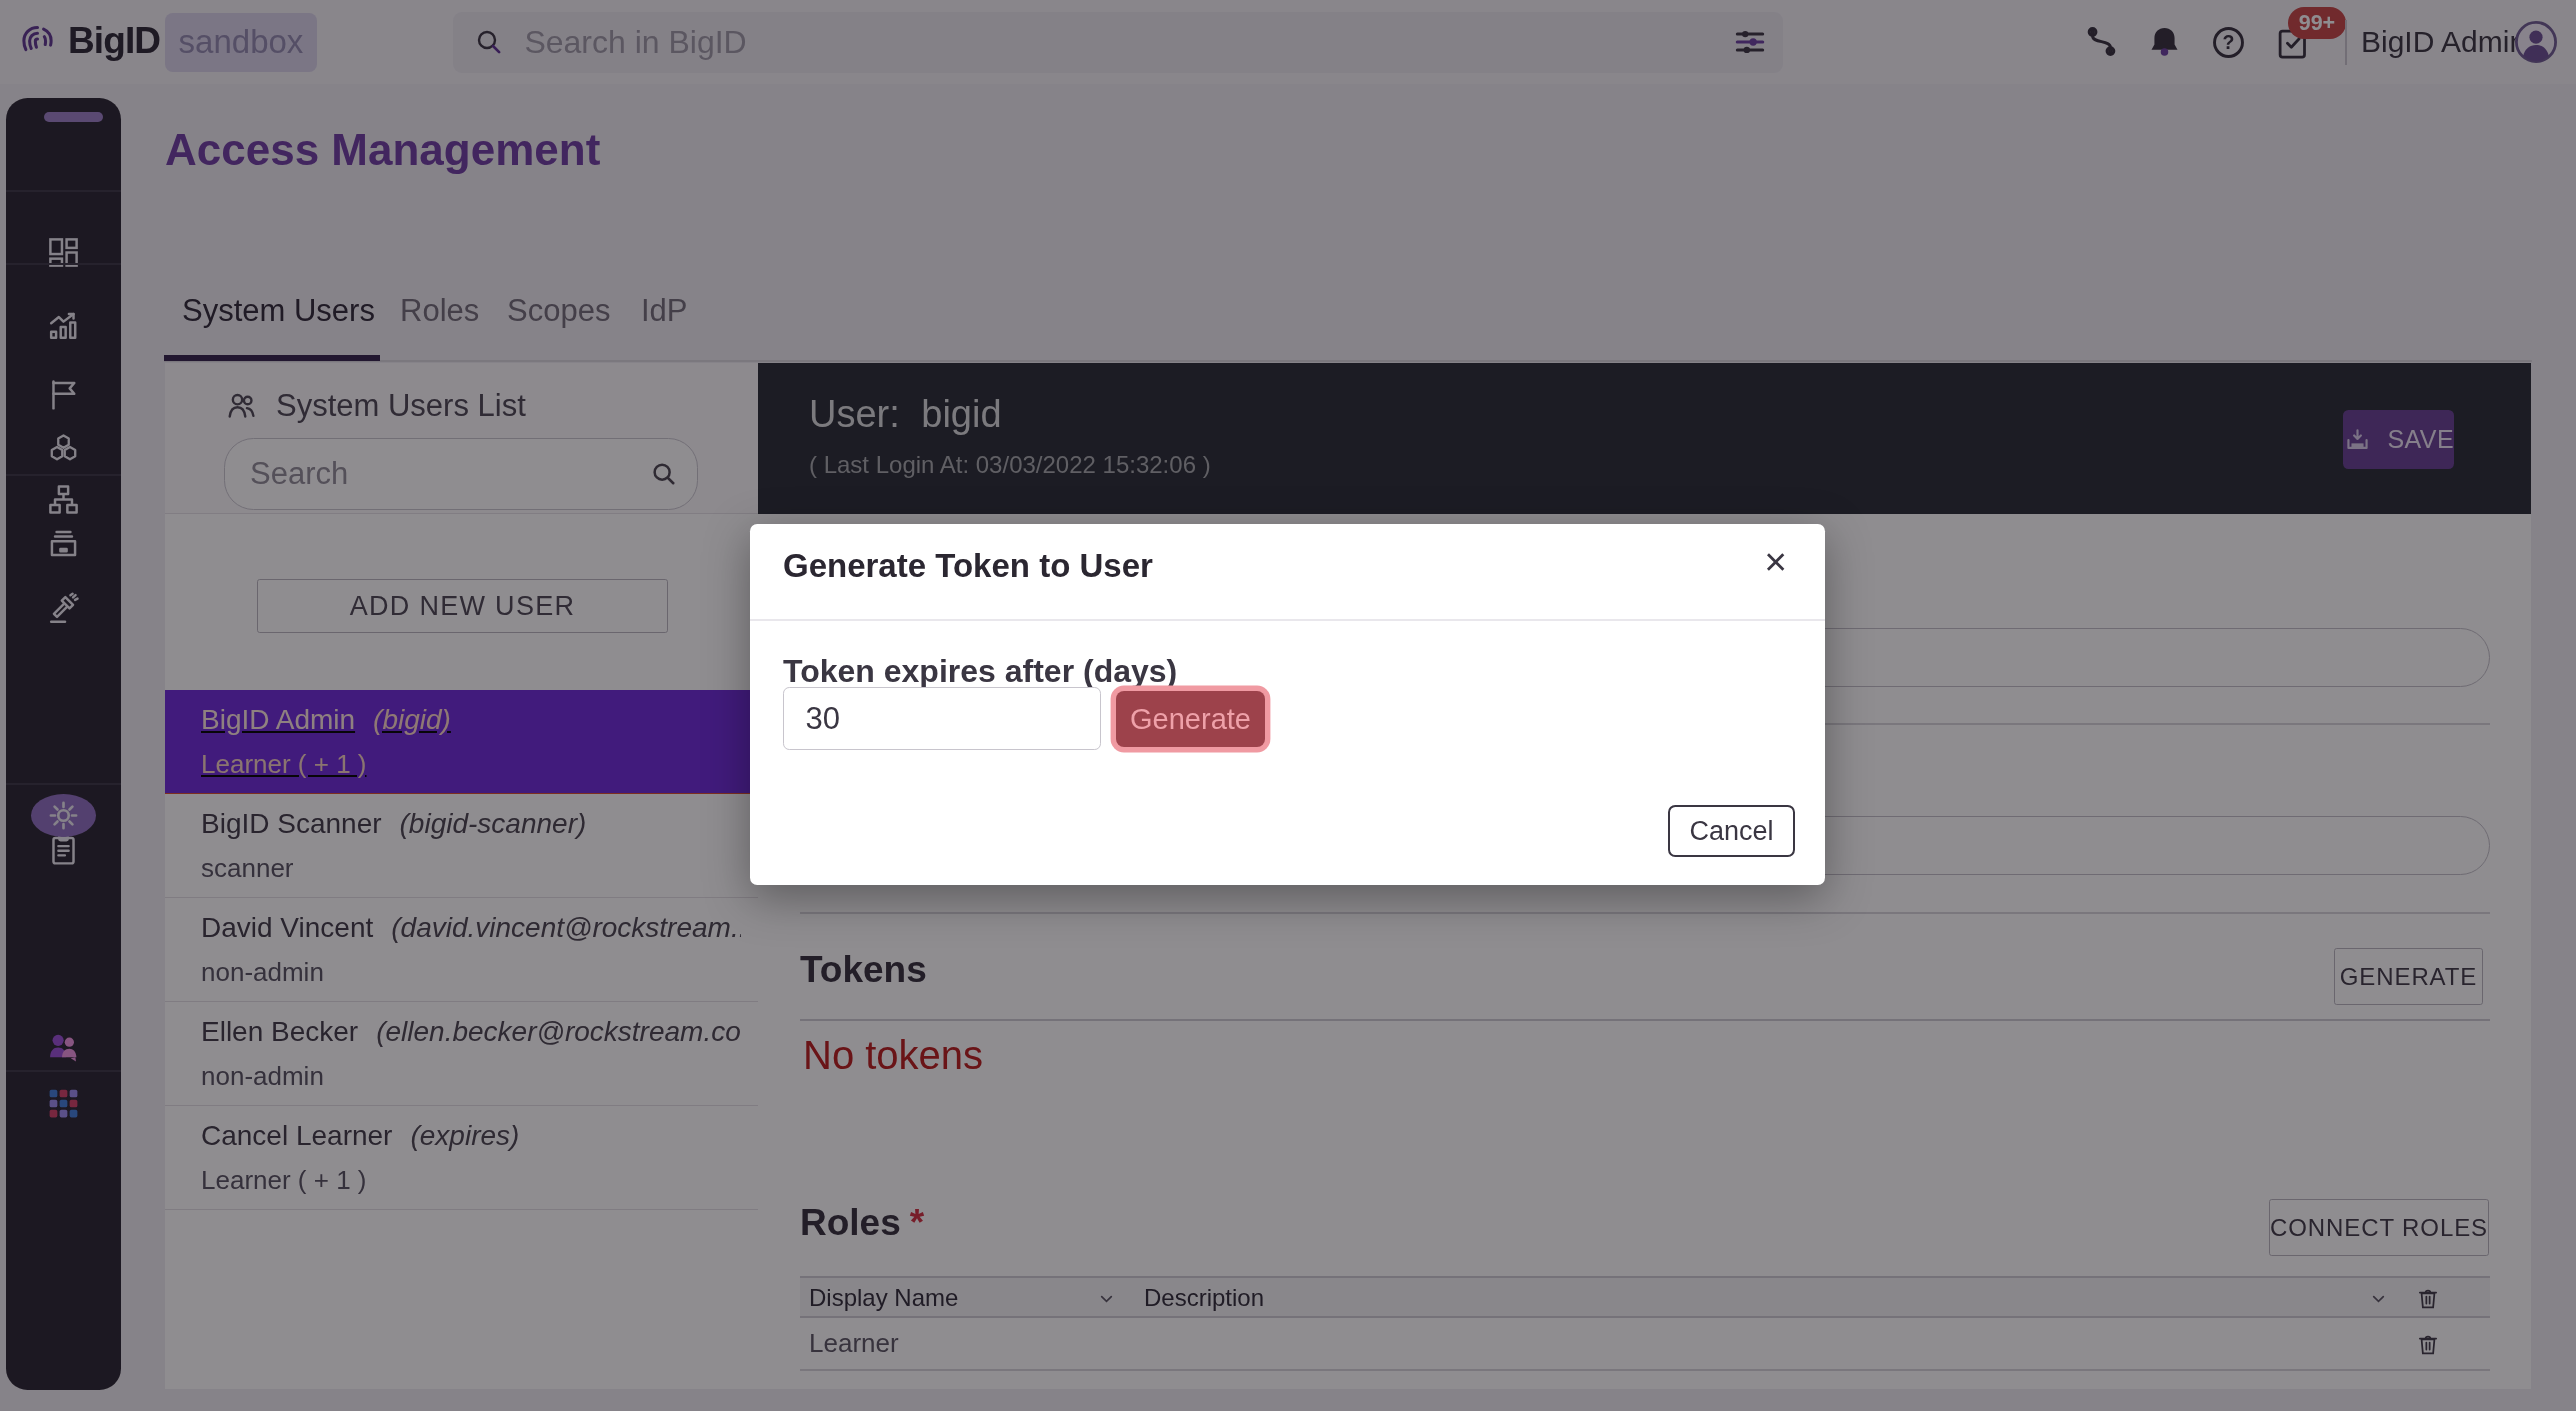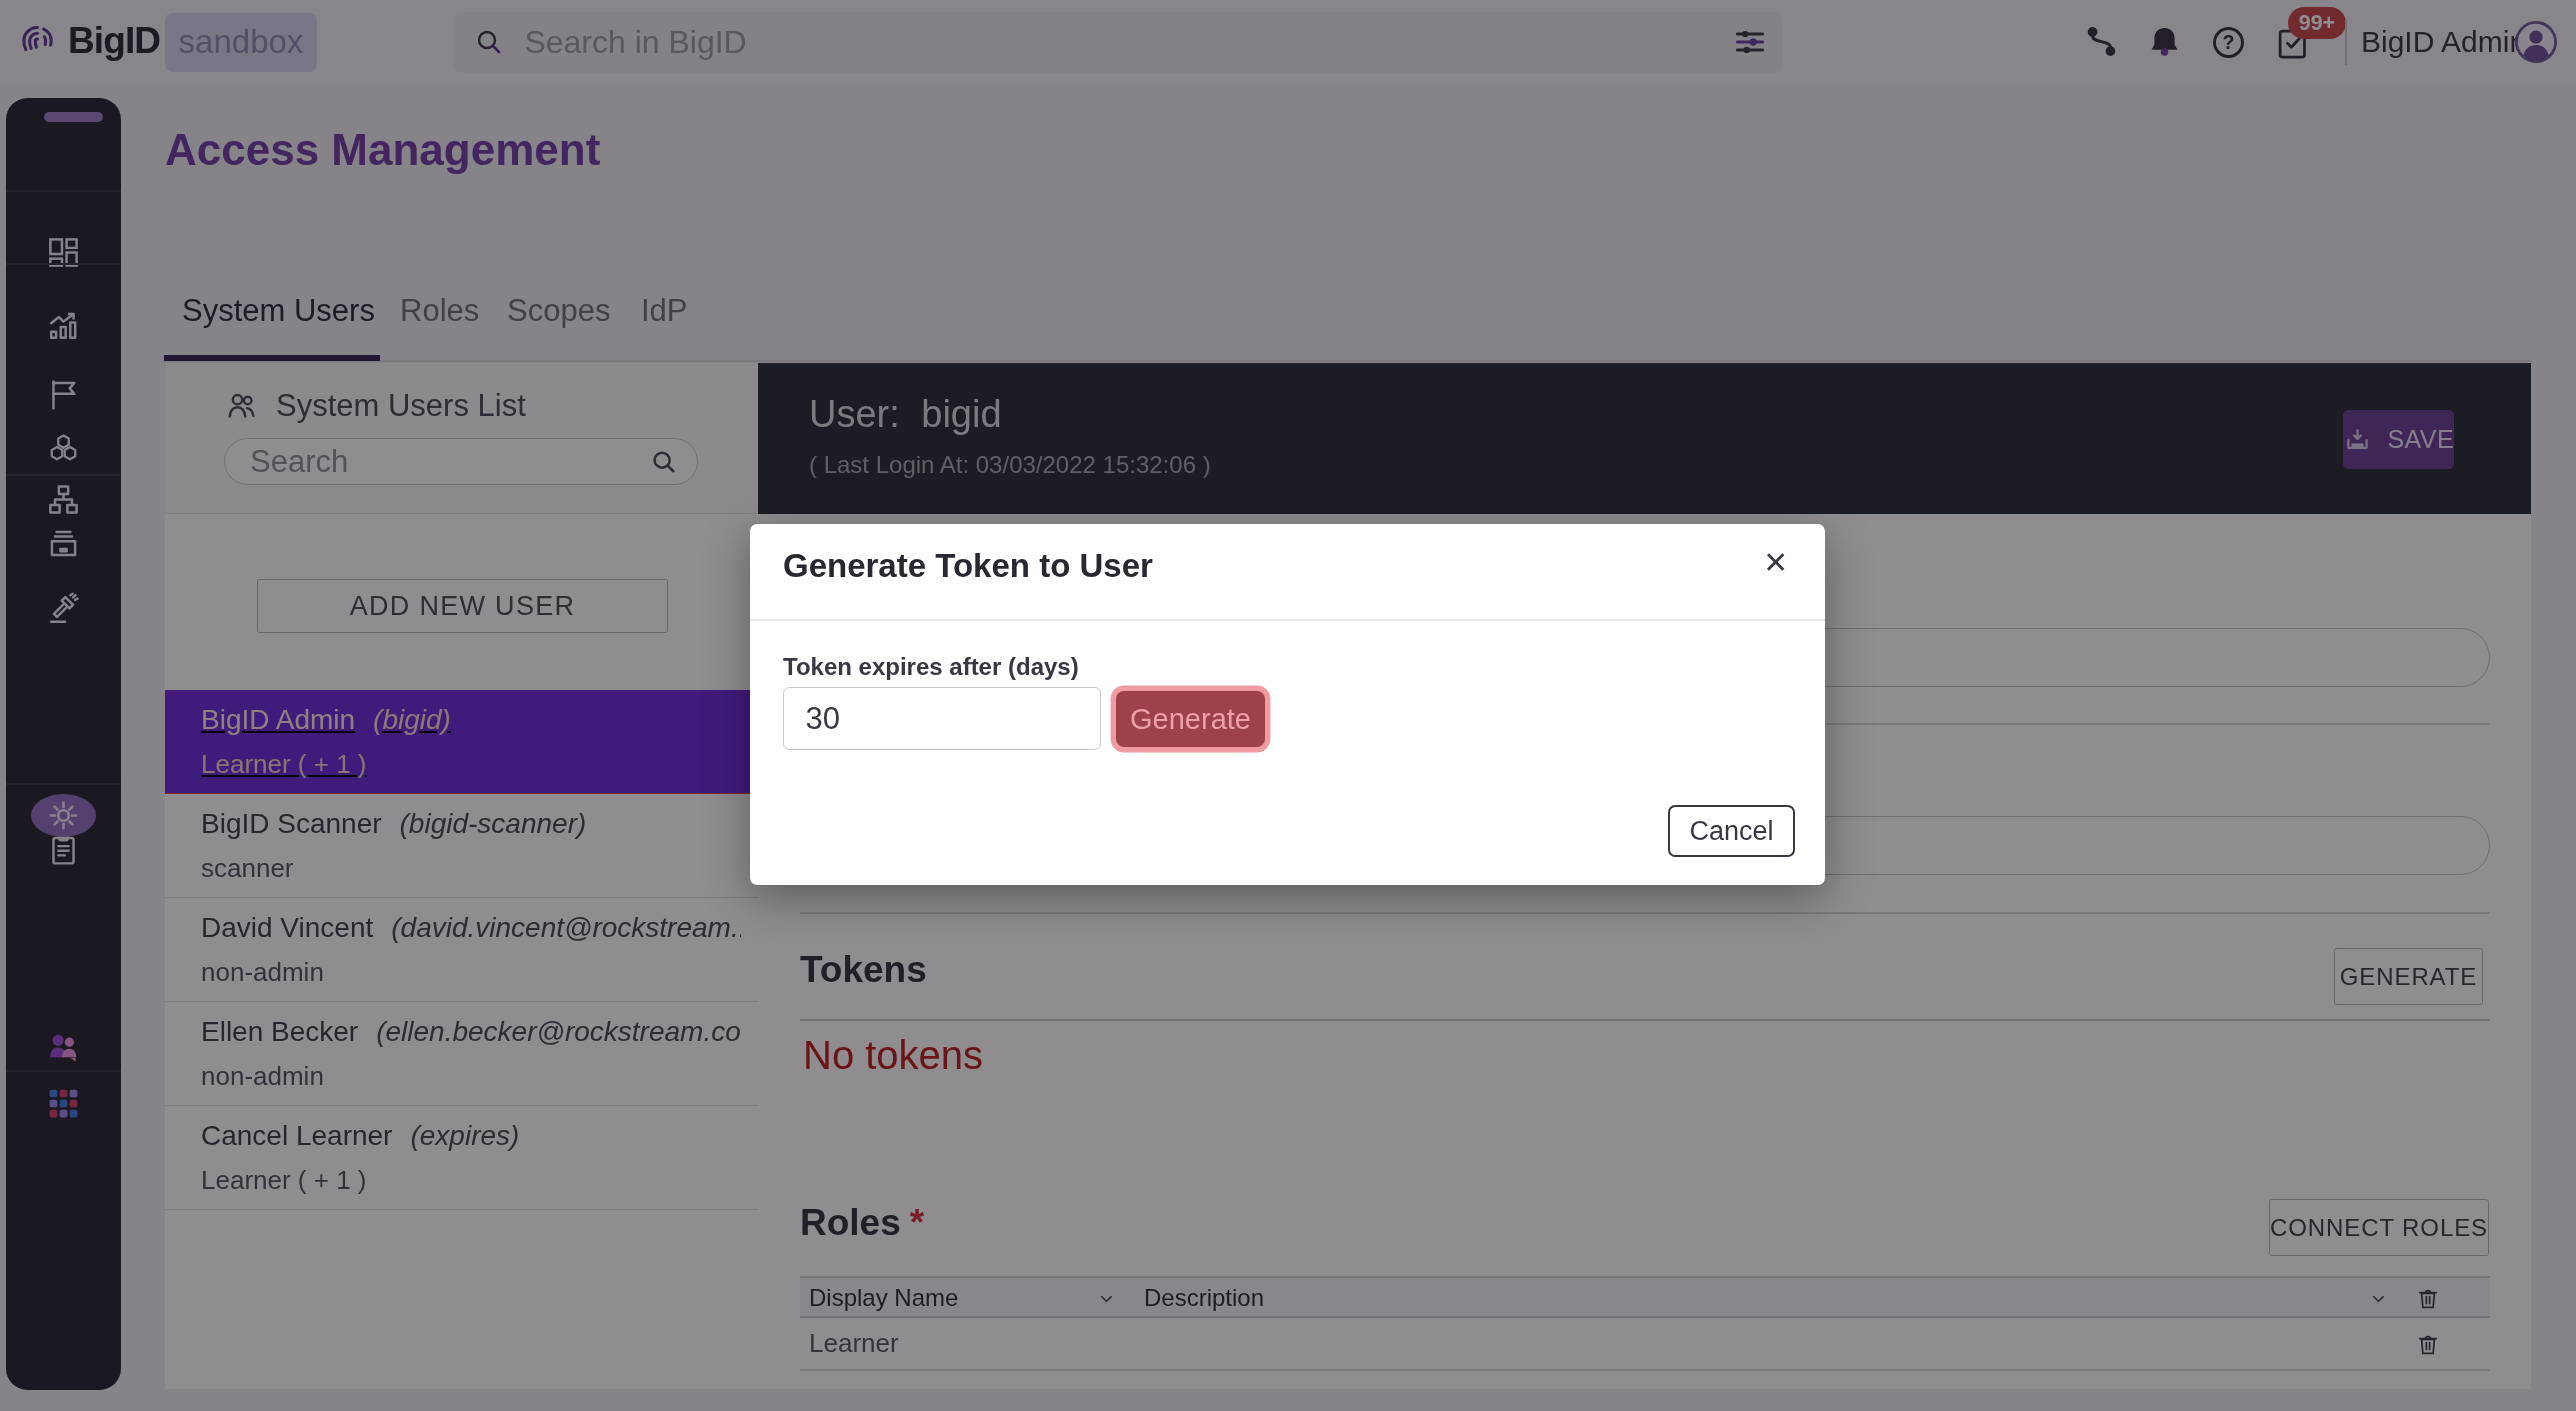--- a/index.html
+++ b/index.html
@@ -41,21 +41,21 @@
   .tab.active { color:#2e2838; font-weight:500; }
   .tabs-line { position:absolute; left:164px; top:360px; width:2368px; height:1.8px; background:#dad7de; }
   .tab-underline { position:absolute; left:164px; top:355px; width:216px; height:6.3px; background:#31204a; }
 
   
   .left-panel { position:absolute; left:165px; top:363px; width:594px; height:1026px; background:#ffffff; }
   .lp-header { position:absolute; left:0; top:0; width:100%; height:151px; background:#fbfafc;
     border-bottom:0.9px solid #e4e1e7; }
   .lp-title-row { position:absolute; left:59px; top:25px; display:flex; align-items:center; gap:16px; }
   .lp-title { font-size:31px; color:#4c4754; }
-  .lp-search { position:absolute; left:59px; top:75px; width:474px; height:47px; border:1.8px solid #c9c6cf;
+  .lp-search { position:absolute; left:59px; top:75px; width:474px; height:72px; border:1.8px solid #c9c6cf;
     border-radius:29.5px; background:#fff; display:flex; align-items:center; padding:0 18px 0 25px; }
   .lp-search input { flex:1; border:none; outline:none; font-size:31px; color:#4a4550; background:transparent;
     font-family:"Liberation Sans", sans-serif; }
   .lp-search input::placeholder { color:#908c98; }
   .add-user-btn { position:absolute; left:92px; top:216px; width:411px; height:54px; background:#fff;
     border:1.8px solid #b9b6bf; border-radius:2.7px; font-size:27px; letter-spacing:1.3px; color:#4c4754;
     display:flex; align-items:center; justify-content:center; cursor:pointer; font-family:"Liberation Sans", sans-serif; }
   .user-rows { position:absolute; left:0; top:327px; width:100%; }
   .user-row { position:relative; width:100%; height:104px; padding:14.3px 18px 0 36px; background:#fff;
     border-bottom:1.8px solid #e2dfe5; cursor:pointer; }
@@ -97,21 +97,21 @@
   .trash { position:absolute; width:28px; height:28px; color:#3f3a47; cursor:pointer; }
 
   
   .overlay { position:absolute; inset:0; background:rgba(16,12,19,0.47); z-index:50; }
   .modal { position:absolute; left:750px; top:524px; width:1075px; height:361px; background:#fff;
     border-radius:7.2px; box-shadow:0 12.5px 45px rgba(0,0,0,0.35); z-index:60; }
   .modal-title { position:absolute; left:33px; top:23px; font-size:33px; font-weight:700; color:#2b2731; }
   .modal-close { position:absolute; right:38px; top:18px; font-size:39px; color:#3a3642; background:none;
     border:none; cursor:pointer; line-height:1; font-family:"Liberation Sans", sans-serif; }
   .modal-div { position:absolute; left:0; top:95px; width:100%; height:1.8px; background:#e9e7ec; }
-  .modal-label { position:absolute; left:33px; top:129px; font-size:24px; font-weight:700; color:#3a3642; }
+  .modal-label { position:absolute; left:33px; top:129px; font-size:32px; font-weight:700; color:#3a3642; }
   .modal-input { position:absolute; left:33px; top:163px; width:318px; height:63px; border:1.8px solid #c8c5cd;
     border-radius:6.3px; font-size:31px; color:#3a3642; padding:0 21.5px; outline:none;
     font-family:"Liberation Sans", sans-serif; }
   .generate-btn { position:absolute; left:366px; top:167px; width:149px; height:56px; background:#9d424b;
     border:none; border-radius:8px; box-shadow:0 0 0 5.4px #f09aa2; color:#efa1a9; font-size:29px;
     cursor:pointer; font-family:"Liberation Sans", sans-serif; }
   .cancel-btn { position:absolute; left:918px; top:281px; width:127px; height:52px; background:#fff;
     border:2.7px solid #3a3642; border-radius:7.2px; font-size:27px; color:#3a3642; cursor:pointer;
     font-family:"Liberation Sans", sans-serif; }
 </style>

